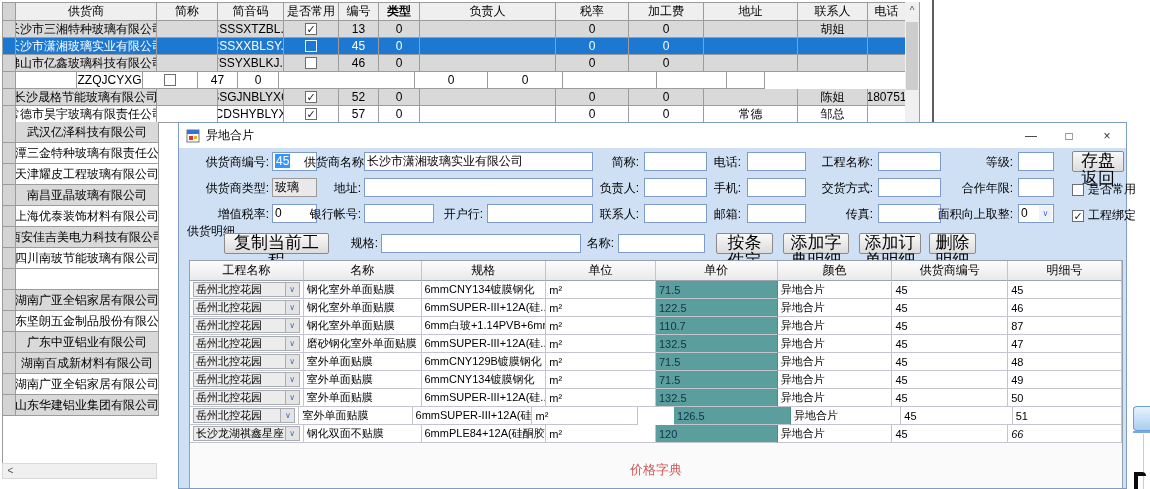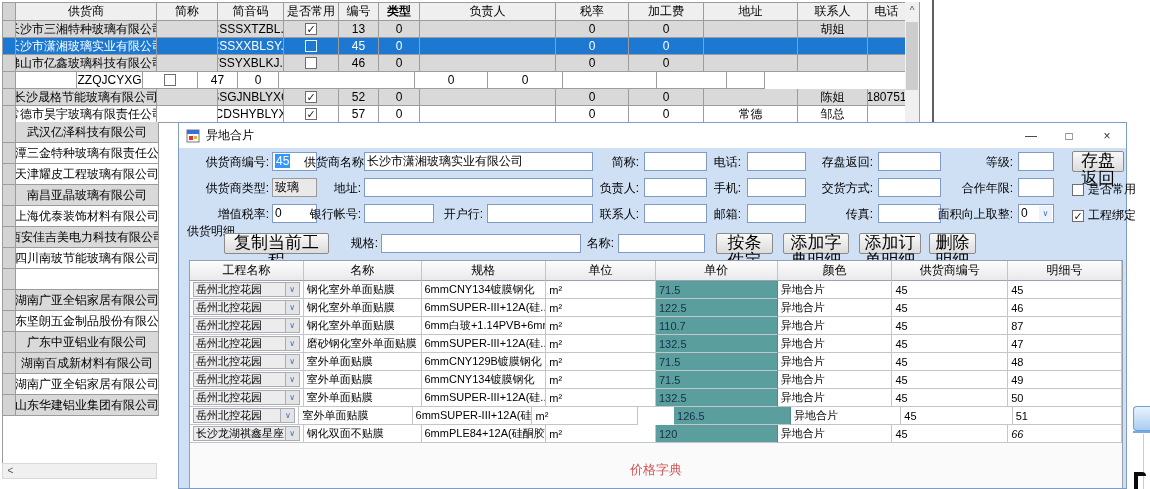--- a/index.html
+++ b/index.html
@@ -297,21 +297,21 @@
 
     <div class="frow" style="top:29px">
       <span class="flabel" style="left:8px;width:82px">供货商编号:</span>
       <span class="tb" style="left:93px;width:45px"><span class="sel-text">45</span></span>
       <span class="flabel" style="left:125px;width:57px">供货商名称:</span>
       <span class="tb" style="left:185px;width:229px">长沙市潇湘玻璃实业有限公司</span>
       <span class="flabel" style="left:414px;width:46px">简称:</span>
       <span class="tb" style="left:465px;width:63px"></span>
       <span class="flabel" style="left:528px;width:34px">电话:</span>
       <span class="tb" style="left:568px;width:59px"></span>
-      <span class="flabel" style="left:630px;width:64px">存盘返回:</span>
+      <span class="flabel" style="left:630px;width:64px">工程名称:</span>
       <span class="tb" style="left:699px;width:63px"></span>
       <span class="flabel" style="left:796px;width:38px">等级:</span>
       <span class="tb" style="left:839px;width:36px"></span>
       <span class="btn" style="left:893px;width:52px;top:-1px">存盘返回</span>
     </div>
 
     <div class="frow" style="top:55px">
       <span class="flabel" style="left:8px;width:82px">供货商类型:</span>
       <span class="tb ro" style="left:93px;width:45px">玻璃</span>
       <span class="flabel" style="left:125px;width:57px">地址:</span>

